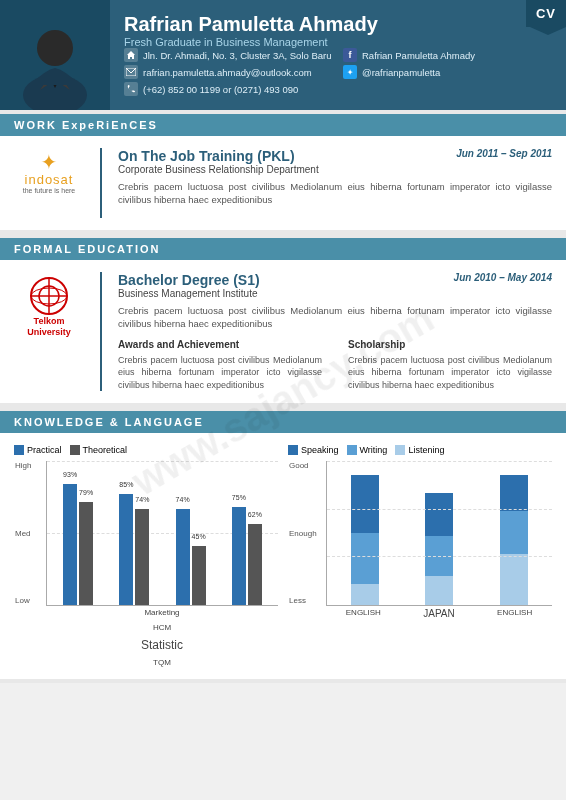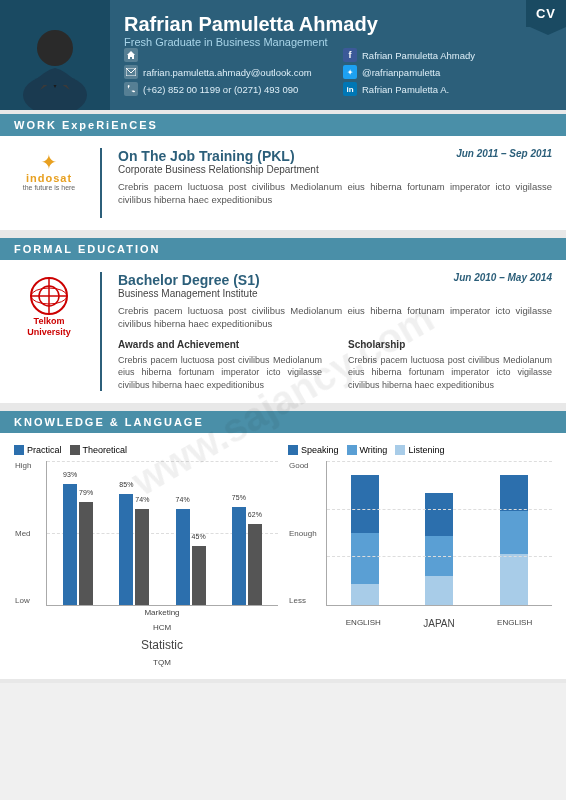--- a/index.html
+++ b/index.html
@@ -125,22 +125,22 @@
       display: flex;
       flex-direction: column;
       align-items: center;
     }
     .indosat-star {
       color: #e8a020;
       font-size: 20px;
       line-height: 1;
     }
     .indosat-text {
-      font-size: 11px;
-      font-weight: bold;
+      font-size: 13px;
+      font-weight: normal;
       color: #e8a020;
       letter-spacing: 1px;
     }
     .indosat-subtext {
       font-size: 7px;
       color: #666;
     }
     .exp-divider {
       width: 2px;
       background: #2c5f7a;
@@ -303,20 +303,21 @@
     <div class="header-name">Rafrian Pamuletta Ahmady</div>
     <div class="header-title">Fresh Graduate in Business Management</div>
     <div class="contact-grid">
 
       <div class="contact-item">
         <div class="contact-icon">
           <svg width="10" height="10" viewBox="0 0 10 10">
               <path d="M5,1 L1,5 L2,5 L2,9 L4,9 L4,7 L6,7 L6,9 L8,9 L8,5 L9,5 Z" fill="white"></path>
             </svg>
         </div>
+        <span>Jln. Dr. Ahmadi, No. 3, Cluster 3A, Solo Baru</span>
       </div>
 
       <div class="contact-item">
         <div class="contact-icon" style="background:#3b5998;">
           <span style="color:white;font-weight:bold;font-size:9px;">f</span>
         </div>
         <span>Rafrian Pamuletta Ahmady</span>
       </div>
 
       <div class="contact-item">
@@ -338,26 +339,20 @@
 
       <div class="contact-item">
         <div class="contact-icon">
           <svg width="10" height="10" viewBox="0 0 10 10">
               <path d="M2,1 Q1,3 3,5 Q5,7 7,8 Q9,9 9,7 L7.5,6.5 Q7,6 6.5,6.5 L6,7 Q4.5,6.5 3.5,5.5 Q2.5,4.5 3,3 L3.5,2.5 Q4,2 3.5,1.5 Z" fill="white"></path>
             </svg>
         </div>
         <span>(+62) 852 00 1199 or (0271) 493 090</span>
       </div>
 
-      <div class="contact-item">
-        <div class="contact-icon" style="background:#0077b5;">
-          <span style="color:white;font-weight:bold;font-size:8px;">in</span>
-        </div>
-        <span>Rafrian Pamuletta A.</span>
-      </div>
     </div>
   </div>
 
   <div class="cv-badge">CV</div>
 </div>
 
 <div class="section-bg">
   <div class="section-header">WORK  ExpeRiEnCES</div>
   <div class="section-content">
     <div class="experience-item">
@@ -545,21 +540,21 @@
               </div>
               <div style="display: flex; flex-direction: column; align-items: center; flex: 1 1 0%;">
                 <div style="display: flex; flex-direction: column-reverse; width: 28px;">
                   <div style="width: 28px; height: 51px; background: rgb(168, 204, 232);"></div>
                   <div style="width: 28px; height: 43px; background: rgb(90, 159, 212);"></div>
                   <div style="width: 28px; height: 36px; background: rgb(44, 111, 173);"></div>
                 </div>
               </div>
             </div>
         </div>
-        <div id="lang-xlabels" style="display:flex;gap:1px;margin-top:12px;">
+        <div id="lang-xlabels" style="display:flex;gap:1px;margin-top:2px;">
             <div style="flex: 1 1 0%; text-align: center; font-size: 8px; color: rgb(68, 68, 68);">ENGLISH</div>
             <div style="flex: 1 1 0%; text-align: center; font-size: 10px; color: rgb(68, 68, 68);">JAPAN</div>
             <div style="flex: 1 1 0%; text-align: center; font-size: 8px; color: rgb(68, 68, 68);">ENGLISH</div>
           </div>
       </div>
     </div>
 
   </div>
 </div>
 

